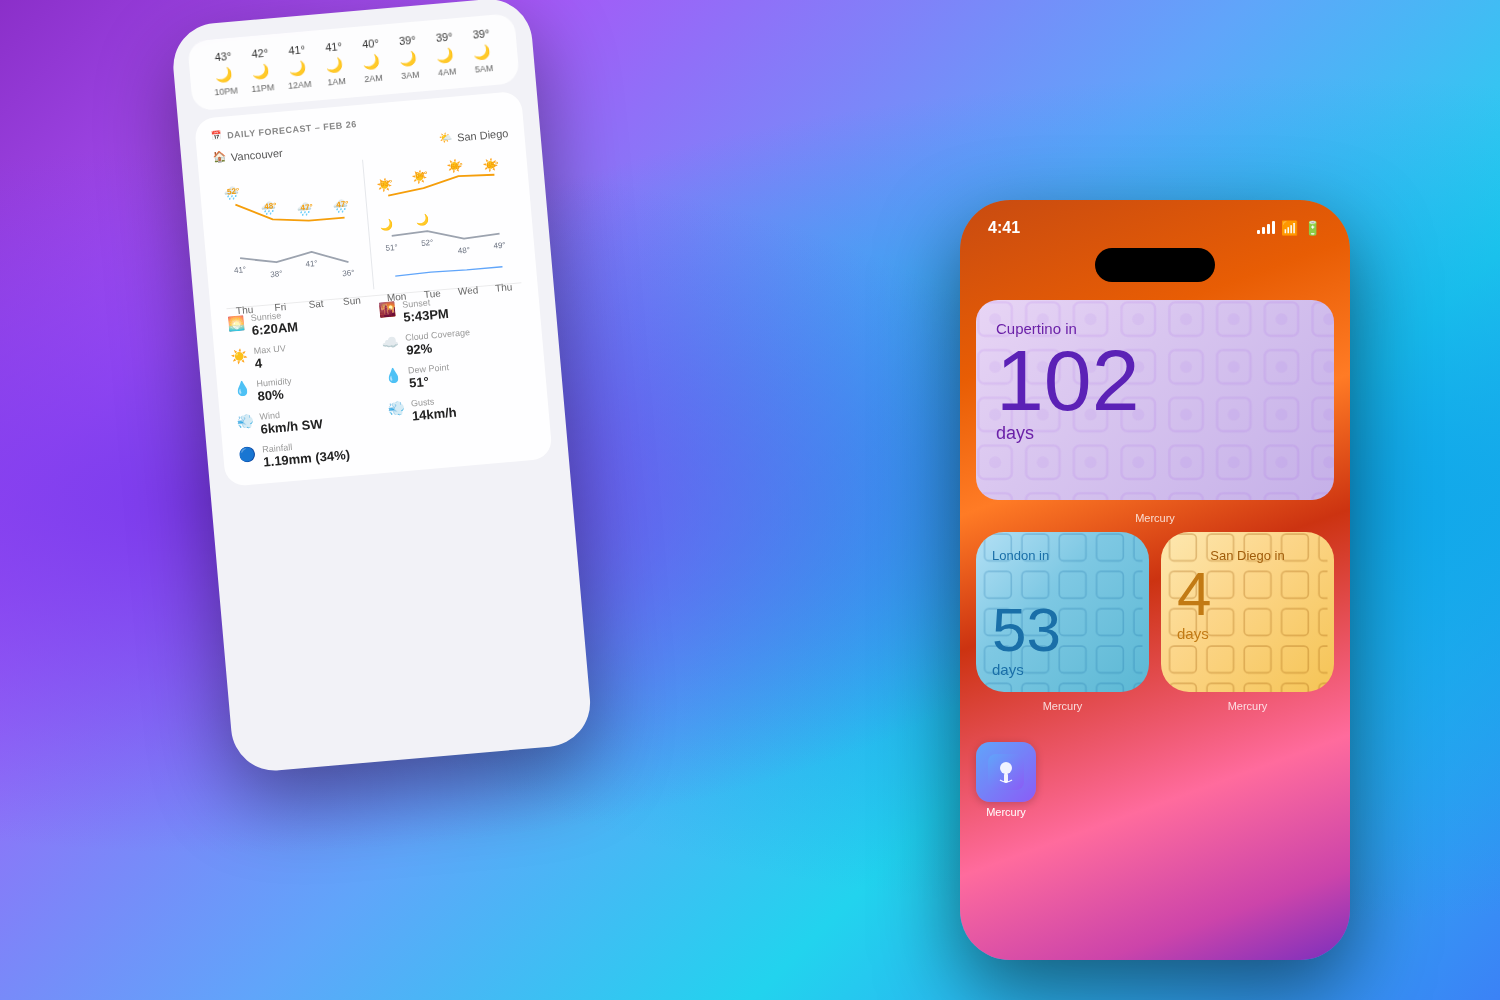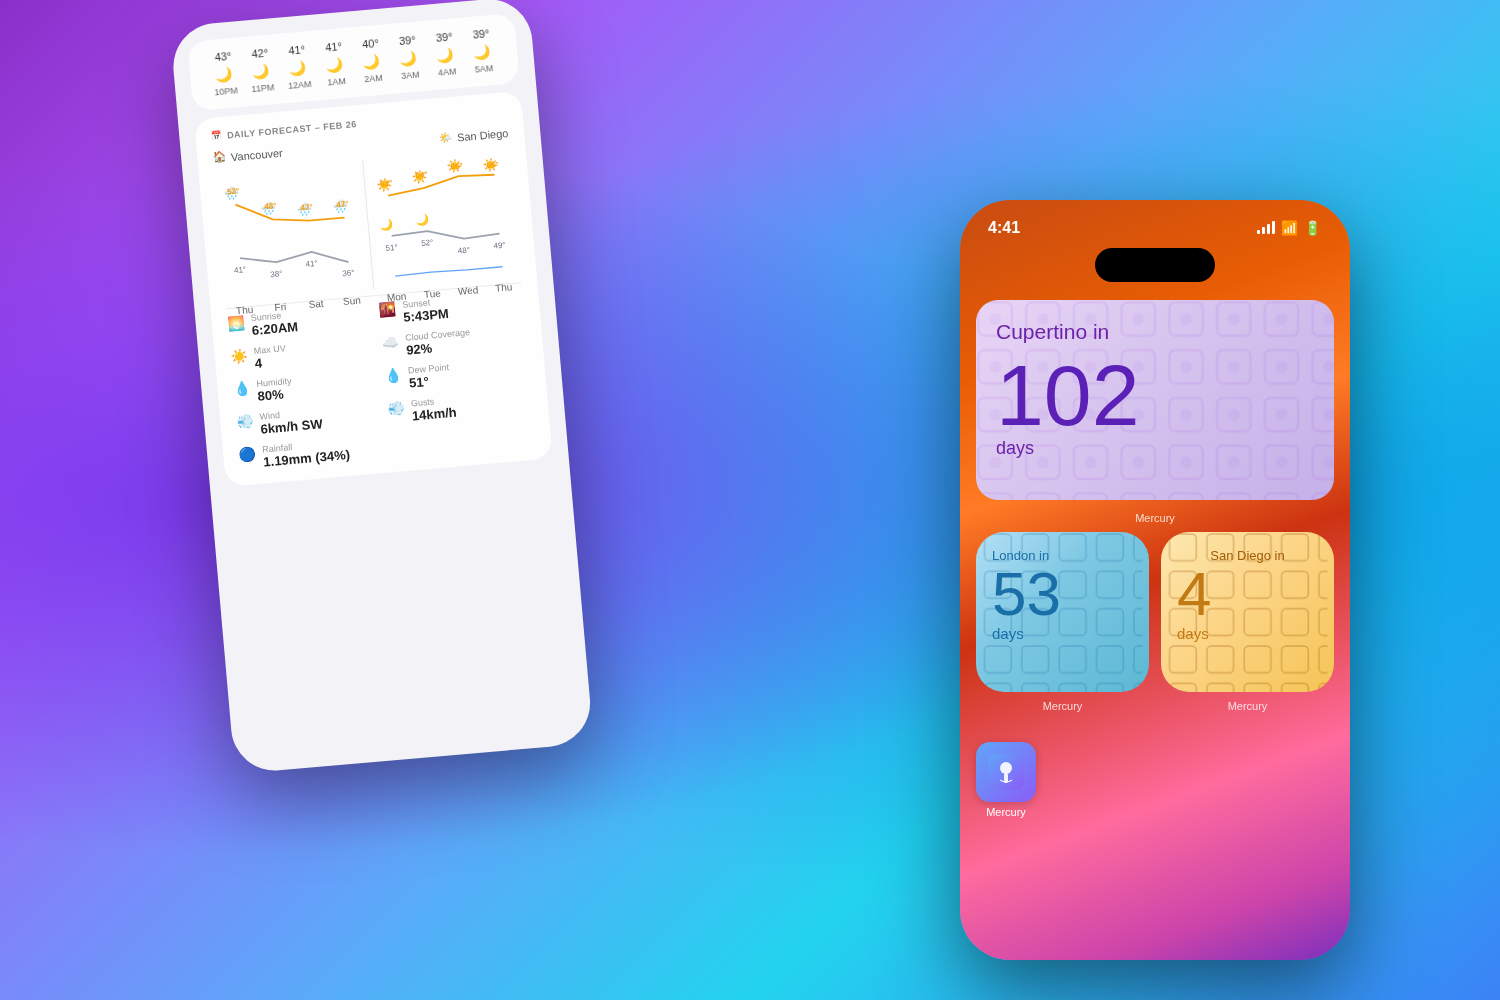--- a/index.html
+++ b/index.html
@@ -211,24 +211,24 @@
     .widget-pattern {
       position: absolute;
       inset: 0;
       opacity: 0.3;
     }
     .widget-content {
       position: relative;
       z-index: 2;
     }
     .widget-subtitle {
-      font-size: 21px;
+      font-size: 15px;
       color: #6b21a8;
       font-weight: 500;
-      margin-bottom: 8px;
+      margin-bottom: 0px;
     }
     .widget-number {
       font-size: 86px;
       font-weight: 300;
       color: #5b21b6;
       line-height: 1;
     }
     .widget-unit {
       font-size: 18px;
       color: #6b21a8;
@@ -272,21 +272,21 @@
     .widget-small-blue .widget-small-subtitle { color: #1a6fa8; }
     .widget-small-yellow .widget-small-subtitle { color: #a05c0a; text-align: center; }
 
     .widget-small-number {
       font-size: 62px;
       font-weight: 300;
       line-height: 1;
       position: relative;
       z-index: 2;
     }
-    .widget-small-blue .widget-small-number { color: #1a6fa8; }
+    .widget-small-blue .widget-small-number { color: #1a6fa8; margin-top: 36px; }
     .widget-small-yellow .widget-small-number { color: #c27a14; }
 
     .widget-small-unit {
       font-size: 15px;
       font-weight: 500;
       position: relative;
       z-index: 2;
     }
     .widget-small-blue .widget-small-unit { color: #1a6fa8; }
     .widget-small-yellow .widget-small-unit { color: #c27a14; }

